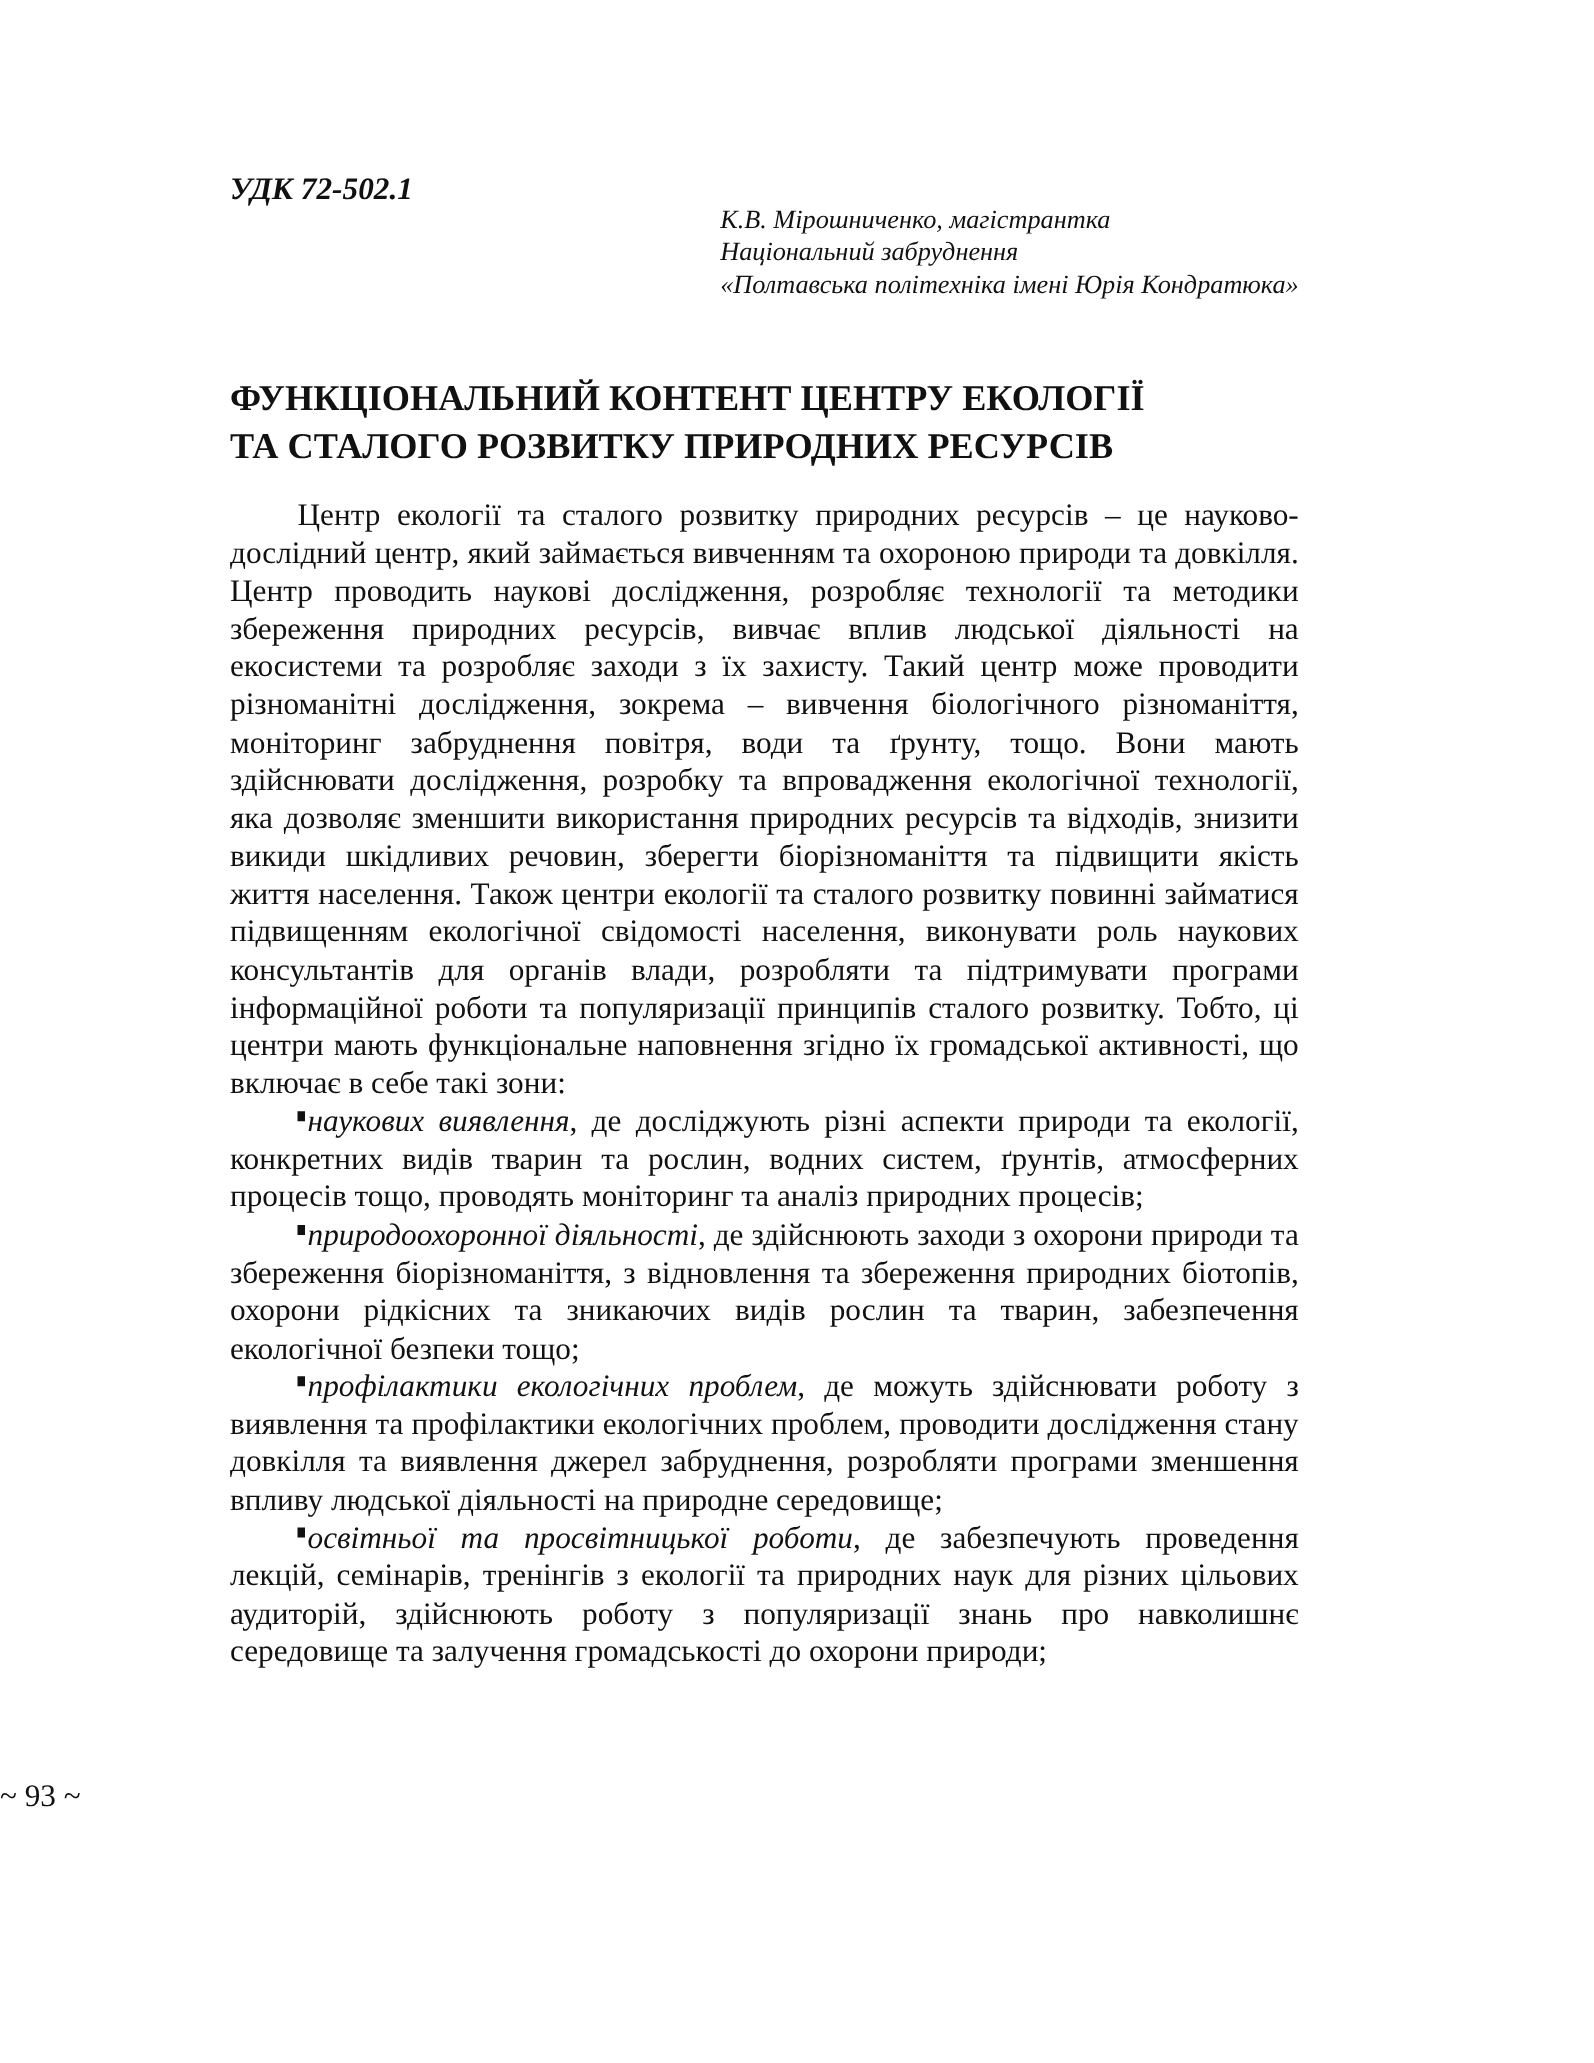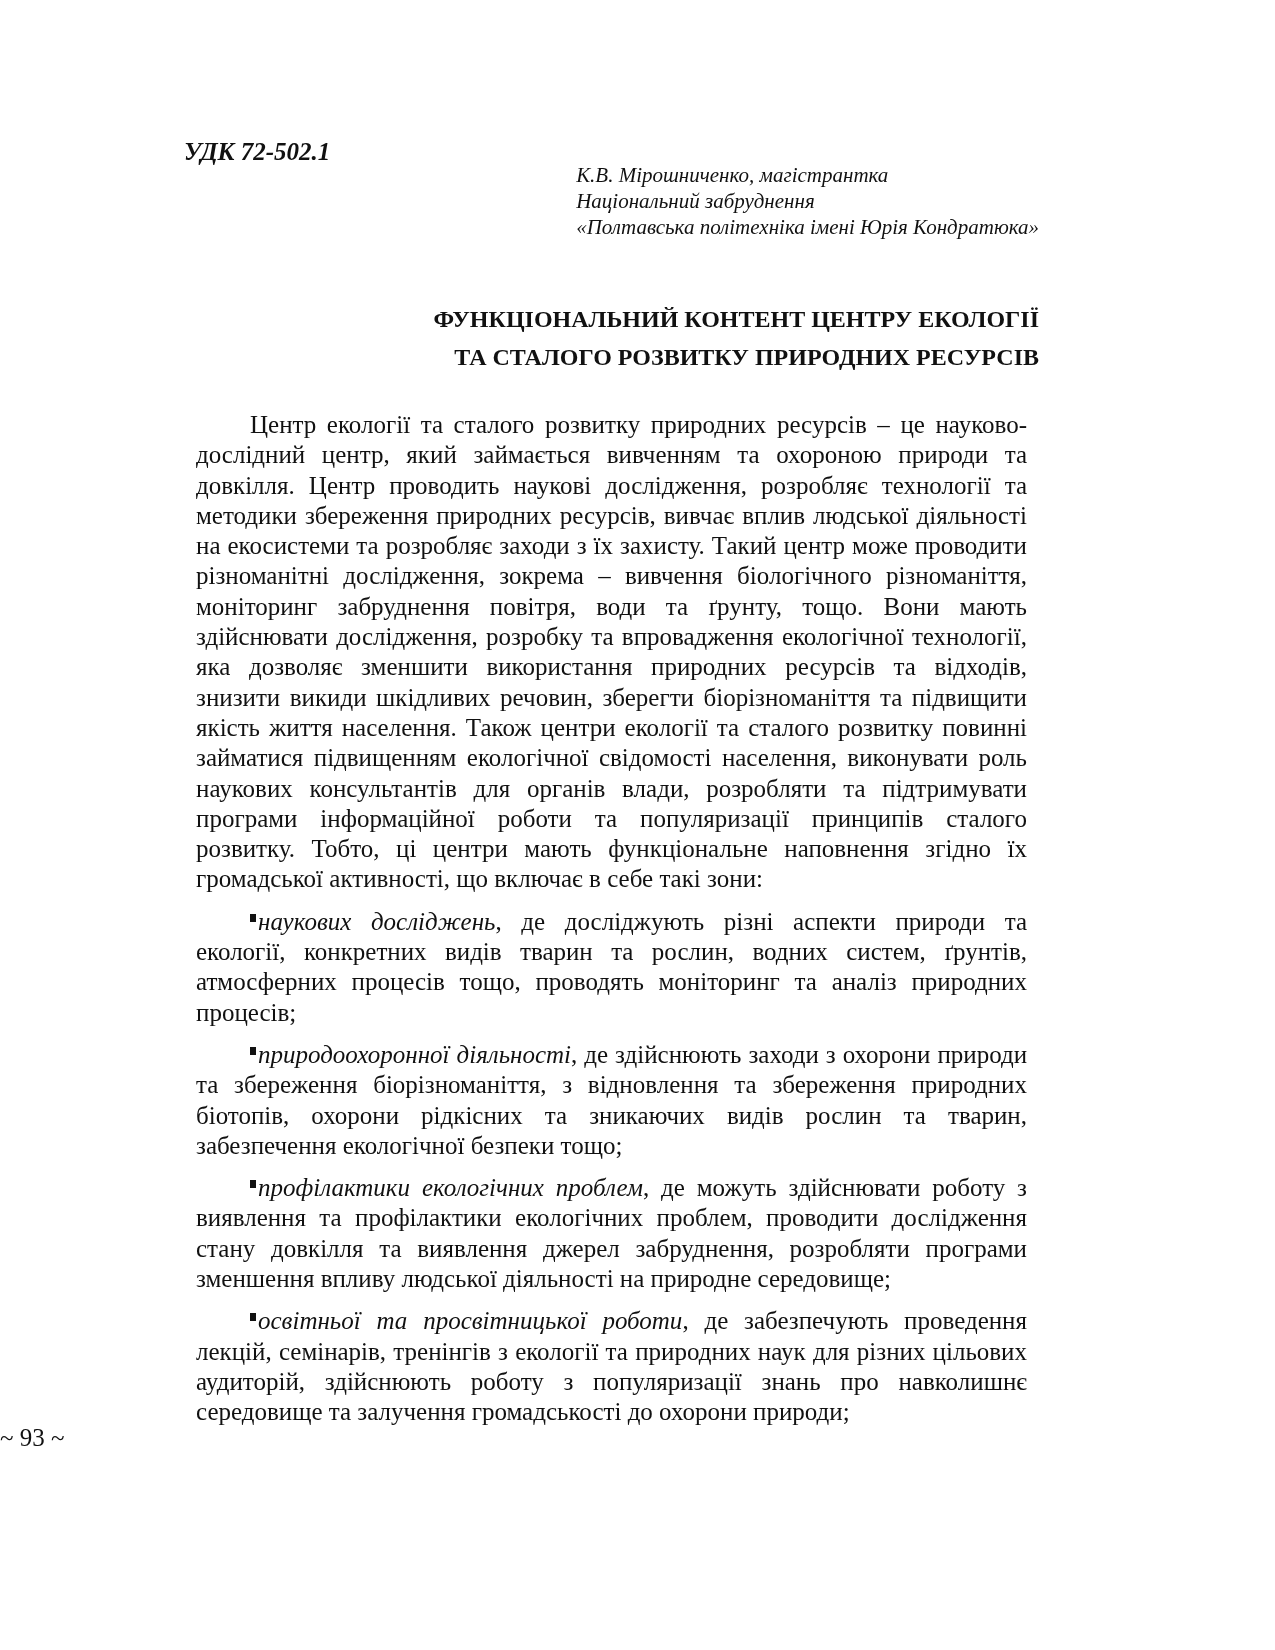--- a/index.html
+++ b/index.html
@@ -1,21 +1,21 @@
 <!DOCTYPE html>
 <html><head>
 <meta charset="utf-8">
 <style>
   html, body { margin:0; padding:0; background:#fff; }
   body { width:1275px; height:1650px; position:relative; font-family:"Liberation Serif", serif; color:#111; }
   .udk { position:absolute; left:184px; top:138px; font-weight:bold; font-size:25px;font-style:italic; }
   .authors { position:absolute; right:236px; top:162px; text-align:left; font-style:italic; font-size:21px; line-height:26px; }
-  .title { position:absolute; left:184px; width:855px; top:300px; text-align:right; font-weight:bold; font-size:24px; line-height:38px; }
+  .title { position:absolute; left:184px; width:855px; top:300px; text-align:left; font-weight:bold; font-size:29px; line-height:38px; }
   .body { position:absolute; left:184px; width:855px; top:398px; font-size:25px; line-height:30.3px; text-align:justify; }
-  .body p { margin:12px; text-indent:54px; }
+  .body p { margin:0; text-indent:54px; }
   .bullet { margin:0; text-indent:54px; }
   .bullet .sq { display:inline-block; width:6px; height:8px; background:#111; vertical-align:8px; margin-right:2px; }
   .pagenum { position:absolute; left:0; width:1223px; top:1424px; text-align:left; font-size:25px; }
 </style>
 </head>
 <body>
 
 <div class="udk">УДК 72-502.1</div>
 
 <div class="authors">
@@ -24,19 +24,19 @@
   <div>«Полтавська політехніка імені Юрія Кондратюка»</div>
 </div>
 
 <div class="title">
   <div>ФУНКЦІОНАЛЬНИЙ КОНТЕНТ ЦЕНТРУ ЕКОЛОГІЇ</div>
   <div>ТА СТАЛОГО РОЗВИТКУ ПРИРОДНИХ РЕСУРСІВ</div>
 </div>
 
 <div class="body">
   <p>Центр екології та сталого розвитку природних ресурсів – це науково-дослідний центр, який займається вивченням та охороною природи та довкілля. Центр проводить наукові дослідження, розробляє технології та методики збереження природних ресурсів, вивчає вплив людської діяльності на екосистеми та розробляє заходи з їх захисту. Такий центр може проводити різноманітні дослідження, зокрема – вивчення біологічного різноманіття, моніторинг забруднення повітря, води та ґрунту, тощо. Вони мають здійснювати дослідження, розробку та впровадження екологічної технології, яка дозволяє зменшити використання природних ресурсів та відходів, знизити викиди шкідливих речовин, зберегти біорізноманіття та підвищити якість життя населення. Також центри екології та сталого розвитку повинні займатися підвищенням екологічної свідомості населення, виконувати роль наукових консультантів для органів влади, розробляти та підтримувати програми інформаційної роботи та популяризації принципів сталого розвитку. Тобто, ці центри мають функціональне наповнення згідно їх громадської активності, що включає в себе такі зони:</p>
-  <p class="bullet"><span class="sq"></span><i>наукових досліджень</i><span>, де досліджують різні аспекти природи та екології, конкретних видів тварин та рослин, водних систем, ґрунтів, атмосферних процесів тощо, проводять моніторинг та аналіз природних процесів;</span></p>
+  <p class="bullet"><span class="sq"></span><i>наукових виявлення</i><span>, де досліджують різні аспекти природи та екології, конкретних видів тварин та рослин, водних систем, ґрунтів, атмосферних процесів тощо, проводять моніторинг та аналіз природних процесів;</span></p>
   <p class="bullet"><span class="sq"></span><i>природоохоронної діяльності</i><span>, де здійснюють заходи з охорони природи та збереження біорізноманіття, з відновлення та збереження природних біотопів, охорони рідкісних та зникаючих видів рослин та тварин, забезпечення екологічної безпеки тощо;</span></p>
   <p class="bullet"><span class="sq"></span><i>профілактики екологічних проблем</i><span>, де можуть здійснювати роботу з виявлення та профілактики екологічних проблем, проводити дослідження стану довкілля та виявлення джерел забруднення, розробляти програми зменшення впливу людської діяльності на природне середовище;</span></p>
   <p class="bullet"><span class="sq"></span><i>освітньої та просвітницької роботи</i><span>, де забезпечують проведення лекцій, семінарів, тренінгів з екології та природних наук для різних цільових аудиторій, здійснюють роботу з популяризації знань про навколишнє середовище та залучення громадськості до охорони природи;</span></p>
 </div>
 
 <div class="pagenum">~ 93 ~</div>
 
 </body></html>

